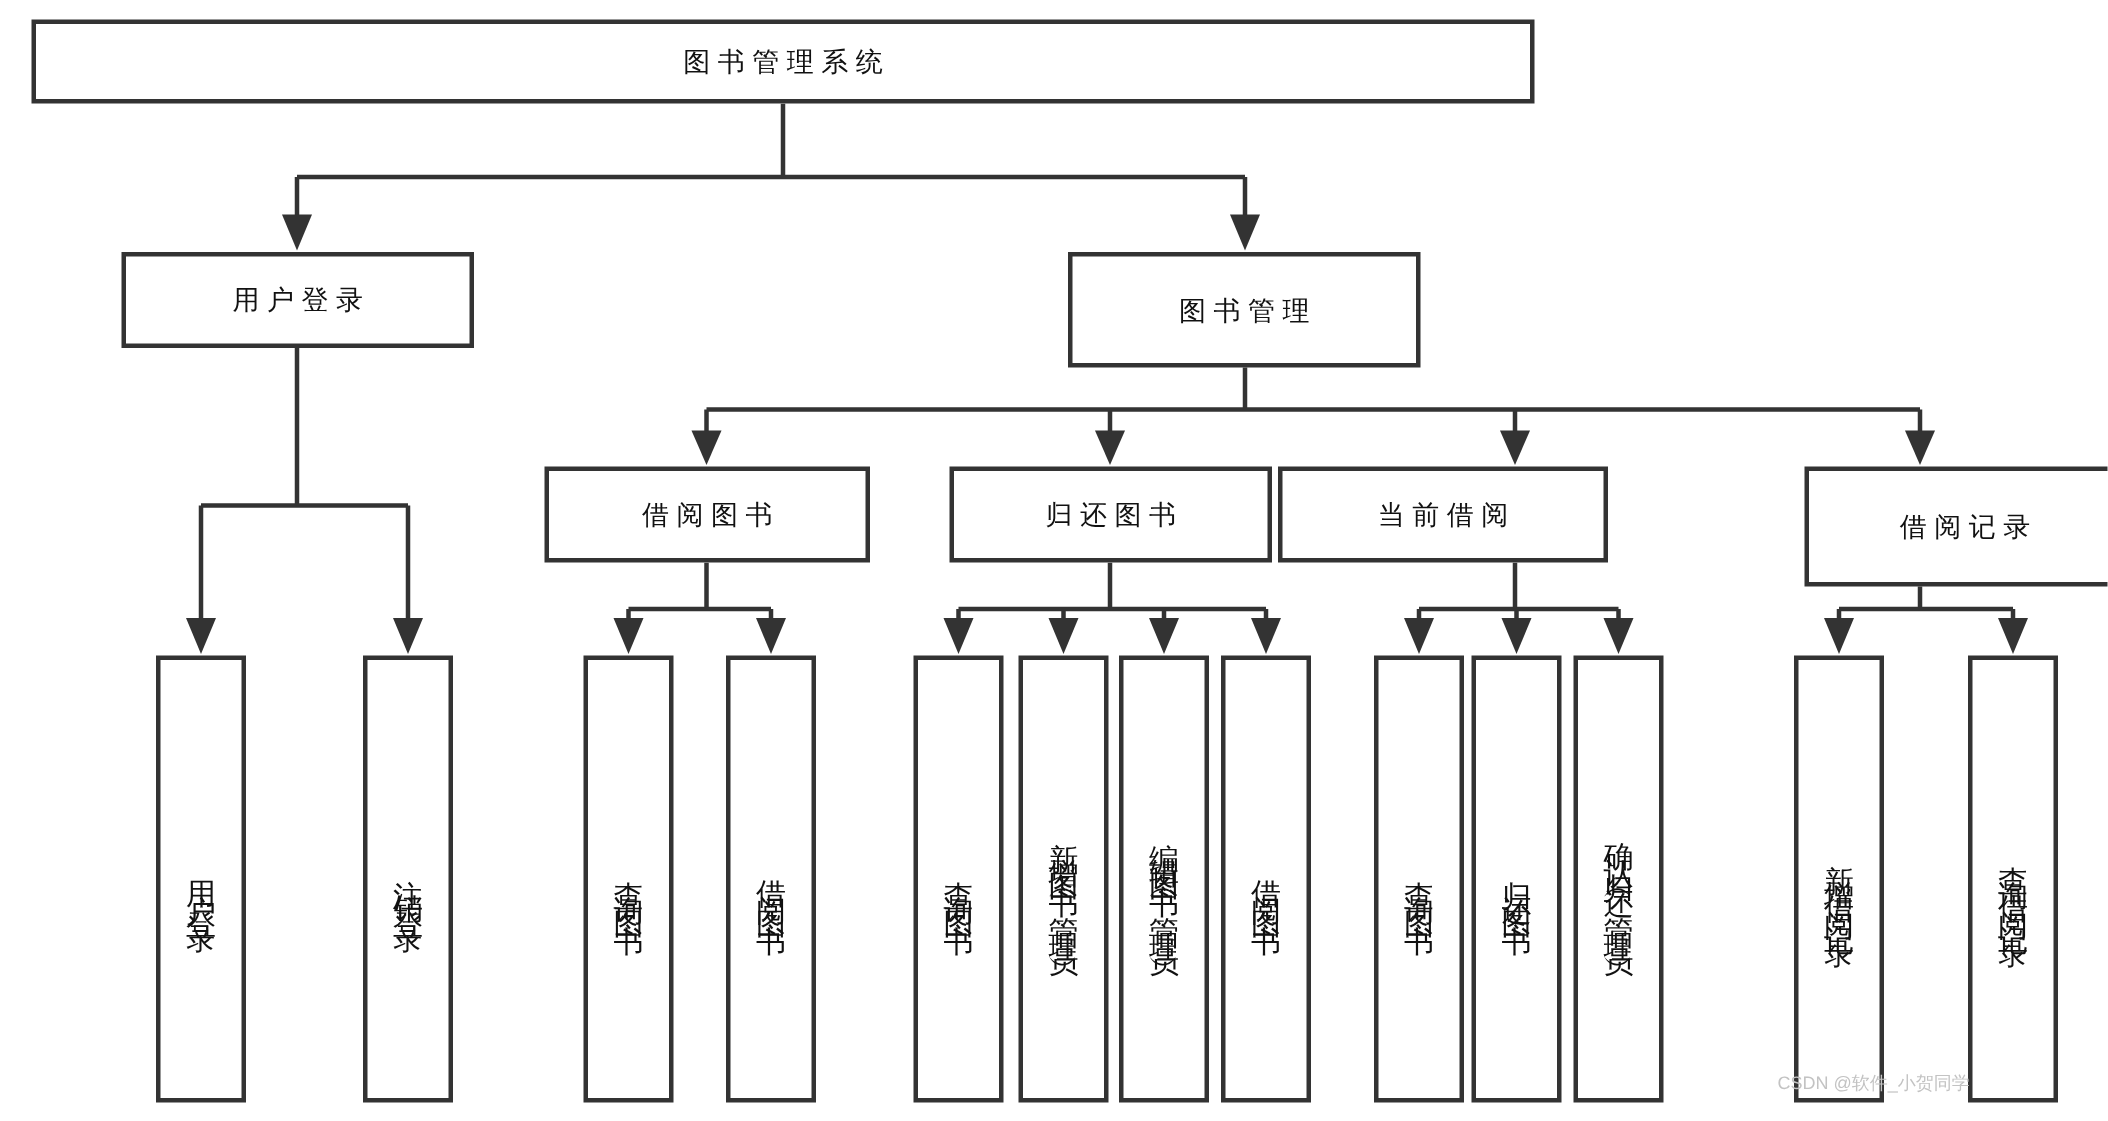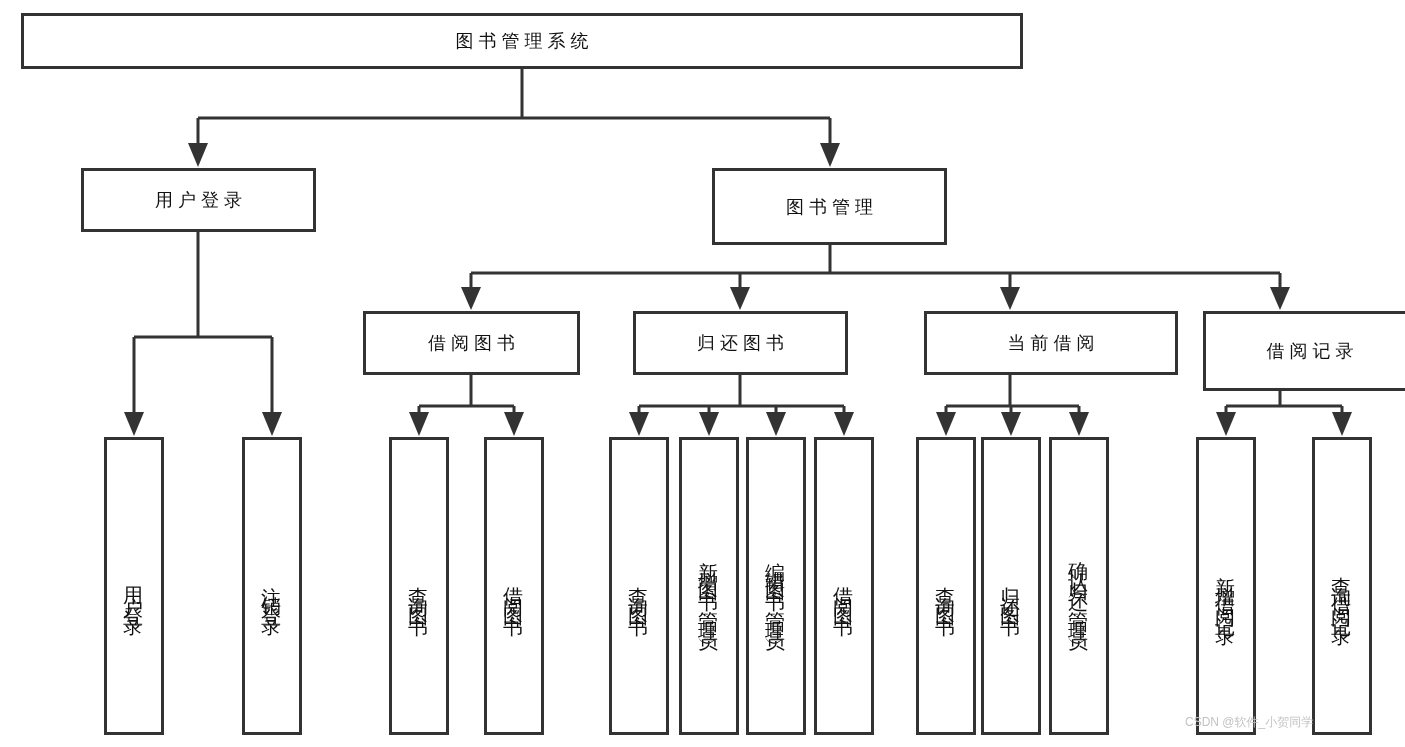--- a/index.html
+++ b/index.html
@@ -110,21 +110,21 @@
   <div class="node h" style="left:712px;top:168px;width:235px;height:77px">
     <span class="lbl">图书管理</span>
   </div>
 
   <div class="node h" style="left:363px;top:311px;width:217px;height:64px">
     <span class="lbl">借阅图书</span>
   </div>
   <div class="node h" style="left:633px;top:311px;width:215px;height:64px">
     <span class="lbl">归还图书</span>
   </div>
-  <div class="node h" style="left:924px;top:311px;width:254px;height:64px">
+  <div class="node h" style="left:852px;top:311px;width:220px;height:64px">
     <span class="lbl">当前借阅</span>
   </div>
   <div class="node h" style="left:1203px;top:311px;width:214px;height:80px">
     <span class="lbl">借阅记录</span>
   </div>
 
   <div class="node v" style="left:104px;top:437px;width:60px;height:298px">
     <span class="lbl">用户登录</span>
   </div>
   <div class="node v" style="left:242px;top:437px;width:60px;height:298px">

